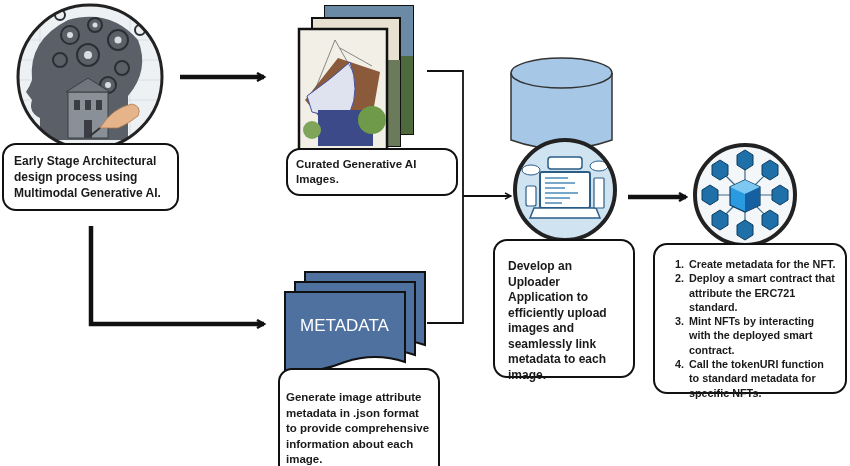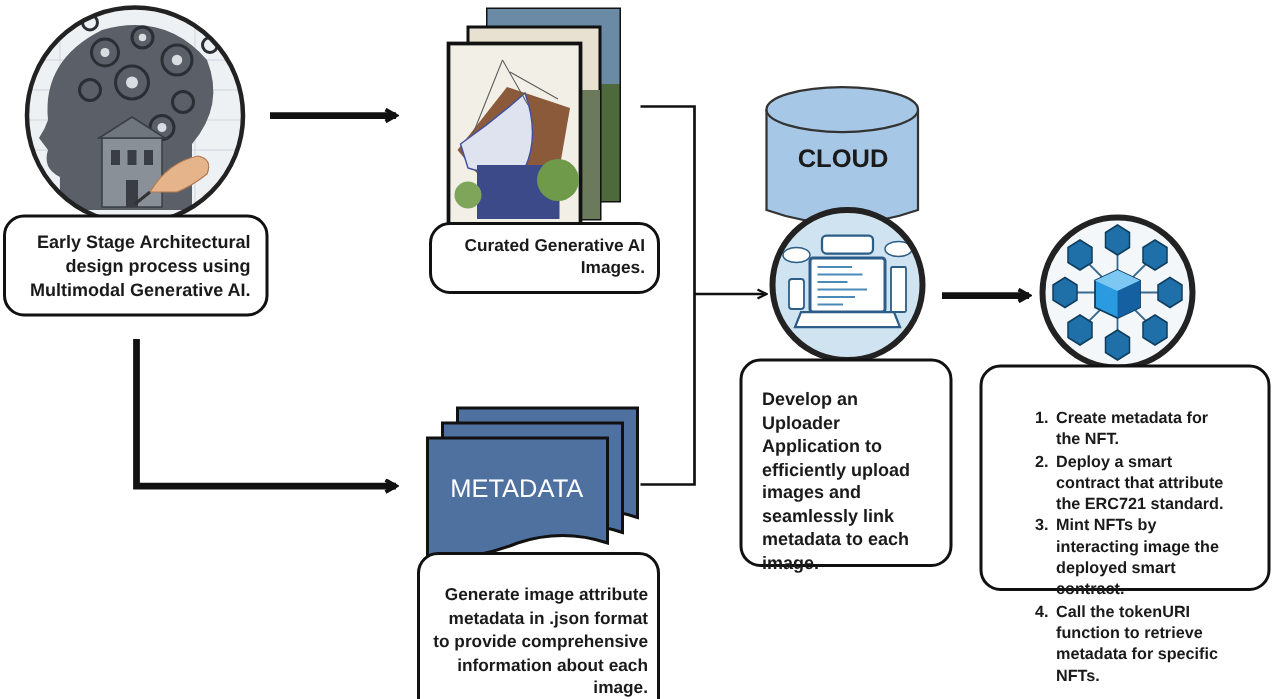--- a/index.html
+++ b/index.html
@@ -3,27 +3,27 @@
 <meta charset="utf-8">
 <style>
   html, body { margin:0; padding:0; background:#ffffff; }
   body { width:850px; height:466px; position:relative; overflow:hidden; font-family:"DejaVu Sans", sans-serif; }
   svg.bg { position:absolute; left:0; top:0; }
   .box {
     position:absolute; box-sizing:border-box; background:#fff;
     border:2.5px solid #111; border-radius:14px;
     font-family:"Liberation Sans", sans-serif; font-weight:bold; color:#1a1a1a;
   }
-  .center { text-align:right; display:flex; align-items:center; justify-content:center; }
+  .center { text-align:left; display:flex; align-items:center; justify-content:center; }
   #box-early { left:2px; top:143px; width:177px; height:68px; font-size:12px; line-height:16px; padding:4px 10px; }
-  #box-curated { left:286px; top:148px; width:154px; height:48px; font-size:11.5px; line-height:15px; padding:4px 8px; }
+  #box-curated { left:286px; top:148px; width:172px; height:48px; font-size:11.5px; line-height:15px; padding:4px 8px; }
   #box-meta { left:278px; top:368px; width:162px; height:122px; font-size:11.5px; line-height:15.5px; padding:6px 6px; }
   #box-uploader { left:493px; top:239px; width:142px; height:139px; font-size:12px; line-height:15.5px; padding:18px 8px 8px 13px; }
   #box-steps { left:653px; top:243px; width:194px; height:151px; font-size:10.8px; line-height:14.3px; padding:12px 8px 6px 10px; }
-  #box-steps ol { margin:15px; padding-left:22px; }
+  #box-steps ol { margin:0; padding-left:22px; }
   #box-steps li { padding-left:2px; }
   .meta-label { position:absolute; left:287px; top:316px; width:115px; text-align:center; color:#fff;
     font-family:Liberation Sans, sans-serif; font-size:17px; }
   .cloud-label { position:absolute; left:511px; top:95px; width:102px; text-align:center; color:#1a1a1a;
     font-family:"Liberation Sans", sans-serif; font-weight:bold; font-size:17px; line-height:21px; }
 </style>
 </head>
 <body>
 
 <svg class="bg" width="850" height="466" viewBox="0 0 850 466">
@@ -184,27 +184,26 @@
   <span>Curated Generative AI Images.</span>
 </div>
 
 <div class="meta-label">METADATA</div>
 
 <div class="box center" id="box-meta">
   <span><span>Generate image attribute metadata </span><span>in .json</span><span> format to provide comprehensive information </span><span>about</span><span> each image.</span></span>
 </div>
 
 <div class="cloud-label">
-  <div>CLOUD</div>
 </div>
 
 <div class="box" id="box-uploader">
   <span>Develop an Uploader Application to efficiently upload images and seamlessly link metadata to each image.</span>
 </div>
 
 <div class="box" id="box-steps">
   <ol>
     <li>Create metadata for the NFT.</li>
     <li>Deploy a smart contract that attribute the ERC721 standard.</li>
-    <li>Mint NFTs by interacting image the deployed smart contract.</li>
-    <li>Call the tokenURI function to retrieve metadata for specific NFTs.</li>
+    <li>Mint NFTs by interacting with the deployed smart contract.</li>
+    <li>Call the tokenURI function to standard metadata for specific NFTs.</li>
   </ol>
 </div>
 
 </body></html>

